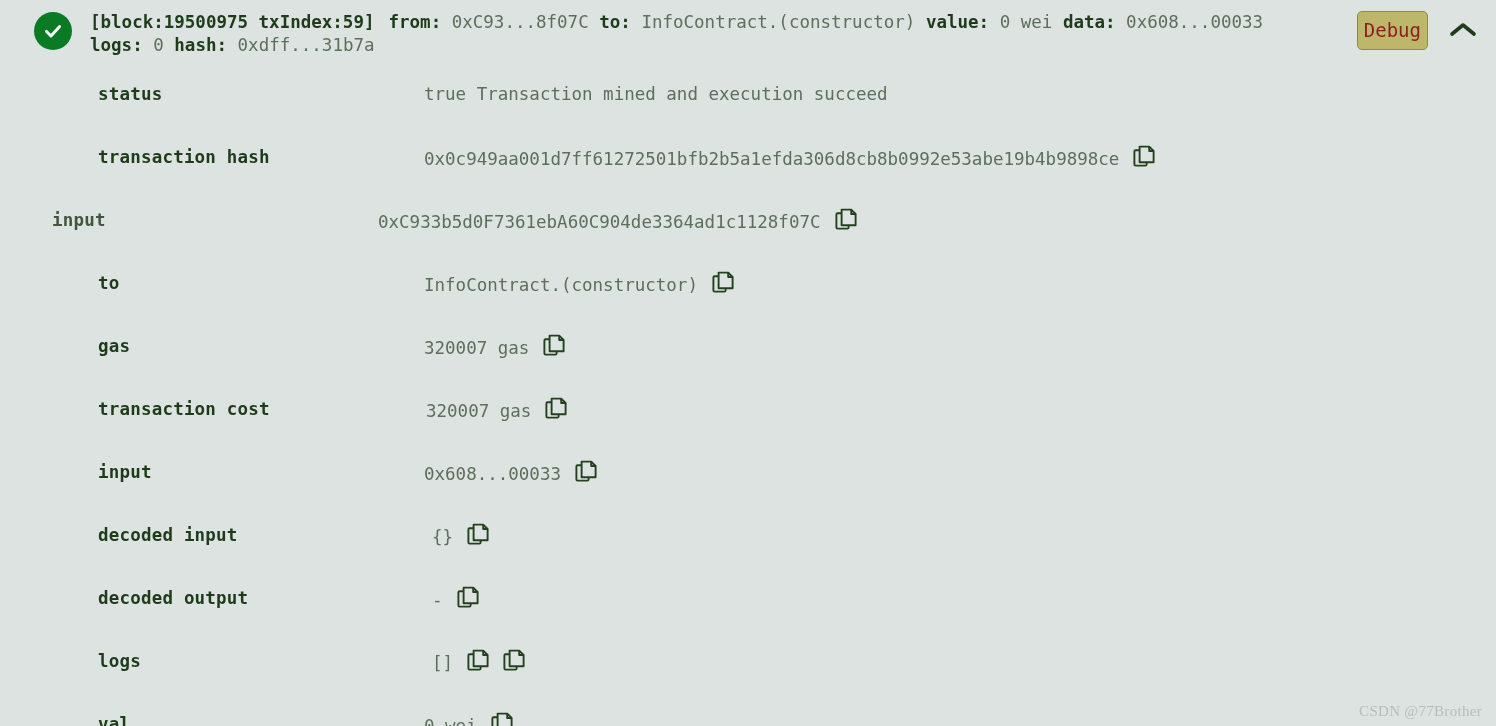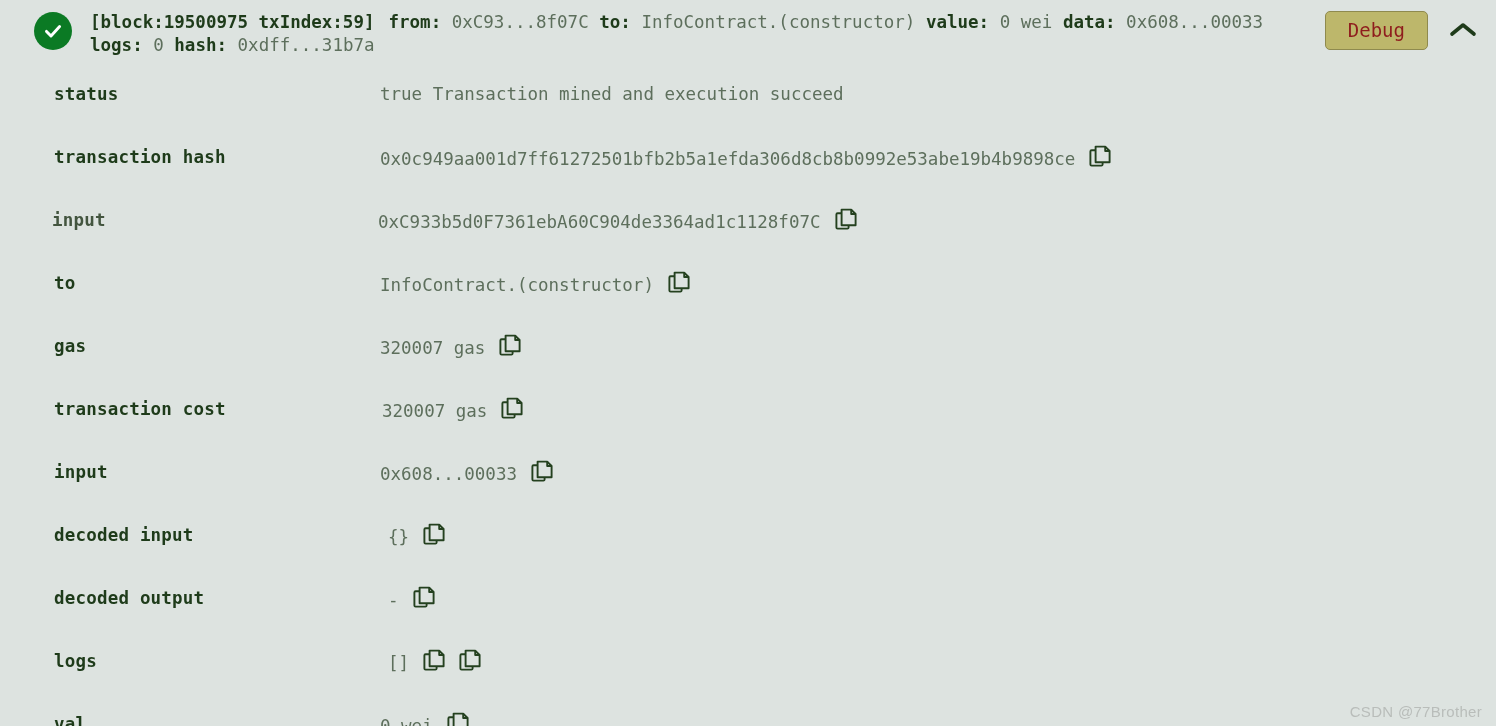--- a/index.html
+++ b/index.html
@@ -75,21 +75,21 @@
     gap: 14px;
     padding-top: 3px;
   }
   .debug-btn {
     background: #bdb76b;
     color: #8f1d1d;
     border: 1px solid #8f8a4e;
     border-radius: 5px;
     font-family: "DejaVu Sans Mono", "Liberation Mono", monospace;
     font-size: 19px;
-    padding: 8px 22px;
+    padding: 8px 6px;
     cursor: pointer;
     line-height: 1.1;
   }
   .caret-btn {
     background: transparent;
     border: none;
     padding: 2px 6px;
     cursor: pointer;
     display: flex;
     align-items: center;
@@ -105,20 +105,21 @@
     height: 63px;
     padding-left: 54px;
     box-sizing: border-box;
   }
   .row-label {
     flex: 0 0 326px;
     font-size: 17.5px;
     font-weight: bold;
     color: #1e3b1a;
     letter-spacing: 0.2px;
+    margin-left: 44px;
   }
   .row-label.light {
     font-weight: bold;
     color: #43553f;
     margin-left: -2px;
   }
   .row-value {
     display: flex;
     align-items: flex-end;
     font-size: 17.5px;
@@ -139,21 +140,21 @@
   
   .v-indent-1 { padding-left: 0px; }
   .v-indent-2 { padding-left: 8px; }
   .v-indent-3 { padding-left: 2px; }
 
   
   .watermark {
     position: absolute;
     right: 14px;
     bottom: 6px;
-    font-family: Liberation Sans, sans-serif;
+    font-family: Liberation Serif, serif;
     font-size: 15px;
     color: #b9bdba;
     letter-spacing: 0.3px;
     user-select: none;
   }
 </style>
 </head>
 <body>
 
 <div class="tx-header">

